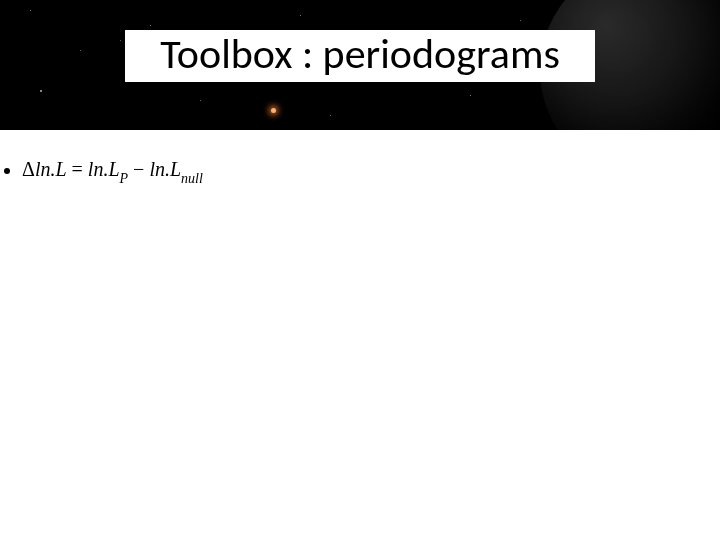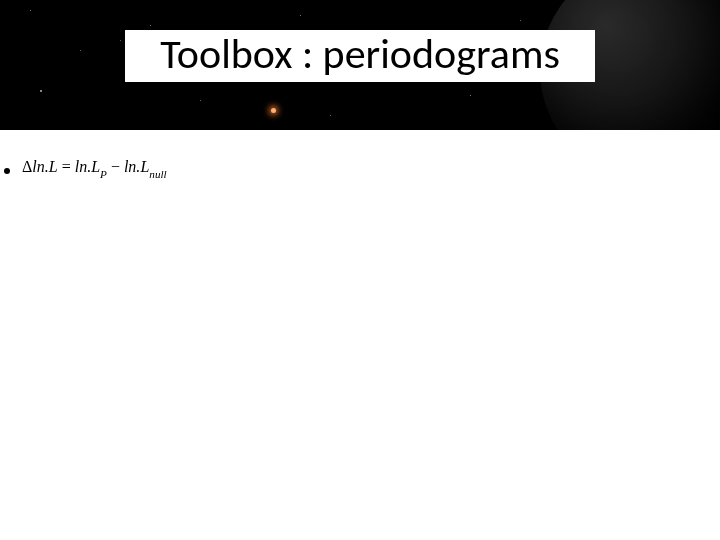--- a/index.html
+++ b/index.html
@@ -60,21 +60,21 @@
     width: 470px;
     height: 52px;
     background: #fff;
     z-index: 4;
   }
   .formula {
     position: absolute;
     top: 158px;
     left: 22px;
     font-family: "Cambria Math", "Times New Roman", serif;
-    font-size: 16px;
+    font-size: 20px;
     font-style: italic;
     color: #000;
     white-space: nowrap;
   }
   .formula .upright { font-style: normal; }
   .formula sub { font-size: 0.7em; font-style: italic; vertical-align: sub; position: relative; top: 2px; }
   .bullet {
     position: absolute;
     top: 168px;
     left: 4px;

